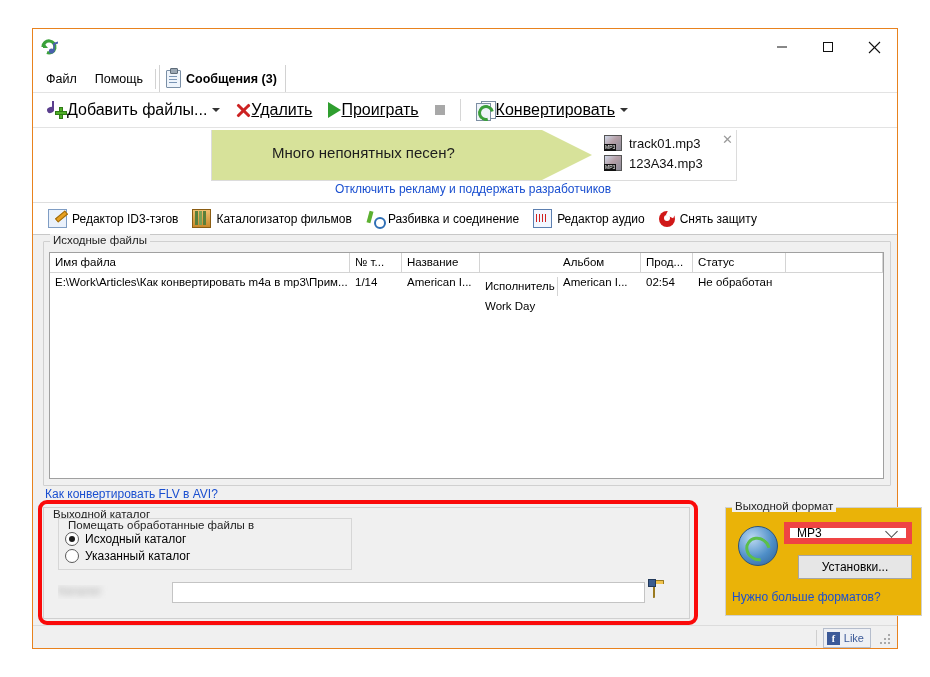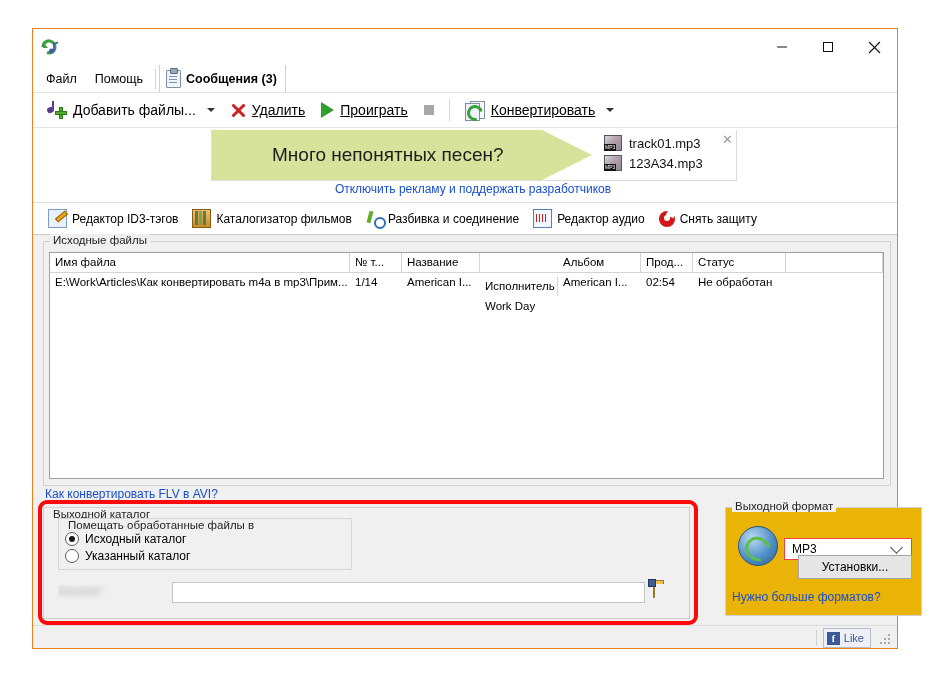--- a/index.html
+++ b/index.html
@@ -44,21 +44,21 @@
   #msg-tab .lbl{font-weight:bold;font-size:12.5px;}
   .clipboard-icon{width:13px;height:16px;background:#eef4fb;border:1px solid #7a8fa6;border-radius:1px;position:relative;}
   .clipboard-icon:before{content:"";position:absolute;left:3px;top:-3px;width:6px;height:4px;background:#9aa7b4;border:1px solid #5d6b78;border-radius:1px;}
   .clipboard-icon:after{content:"";position:absolute;left:2px;top:5px;width:8px;height:1px;background:#7a95b5;
     box-shadow:0 3px 0 #7a95b5, 0 6px 0 #7a95b5;}
   
   #toolbar{
     height:34px;background:#ffffff;display:flex;align-items:center;
     border-top:1px solid #e3e3e3;border-bottom:1px solid #e3e3e3;padding-left:6px;
   }
-  .tbtn{display:flex;align-items:center;gap:6px;padding:4px 8px;font-size:14px;white-space:nowrap;}
+  .tbtn{display:flex;align-items:center;padding:4px 8px;font-size:16px;white-space:nowrap;}
   .tbtn .u{text-decoration:underline;}
   .caret{width:0;height:0;border-left:4px solid transparent;border-right:4px solid transparent;border-top:4px solid #333;margin-left:5px;}
   .tsep{width:1px;height:22px;background:#d6d6d6;margin:0 7px;}
   .stopsq{width:10px;height:10px;background:#a8a8a8;margin:0 8px;}
   
   .ic{position:relative;flex:0 0 auto;}
   .ic-addfiles{width:20px;height:18px;}
   .ic-addfiles .note{position:absolute;left:0;top:0;width:11px;height:12px;}
   .ic-addfiles .note:before{content:"";position:absolute;left:0;top:6px;width:7px;height:6px;background:#5b3f8e;border-radius:50%;transform:rotate(-20deg);}
   .ic-addfiles .note:after{content:"";position:absolute;left:5px;top:0px;width:2px;height:9px;background:#5b3f8e;}
@@ -72,21 +72,21 @@
   .ic-play{width:0;height:0;border-top:8px solid transparent;border-bottom:8px solid transparent;border-left:13px solid #2f9e2f;}
   .ic-convert{width:20px;height:18px;}
   .ic-convert .pg{position:absolute;right:0;top:0;width:13px;height:16px;background:#fdfdfd;border:1px solid #7d8fa3;}
   .ic-convert .pg2{position:absolute;left:0;top:2px;width:13px;height:16px;background:#eef3f9;border:1px solid #7d8fa3;}
   .ic-convert .arr{position:absolute;left:2px;top:4px;width:10px;height:10px;border:3px solid #3b9e3b;border-radius:50%;border-right-color:transparent;transform:rotate(30deg);}
   
   #adwrap{position:relative;height:74px;background:#ffffff;}
   #ad-banner{position:absolute;left:178px;top:2px;width:524px;height:50px;background:#ffffff;border:1px solid #dcdcdc;border-top:none;overflow:hidden;}
   #ad-green{position:absolute;left:0;top:0;width:380px;height:50px;background:#d7e29a;
      clip-path:polygon(0 0, 330px 0, 380px 25px, 330px 50px, 0 50px);}
-  #ad-green span{position:absolute;left:60px;top:14px;font-size:19px;color:#1d1d1d;white-space:nowrap;}
+  #ad-green span{position:absolute;left:60px;top:14px;font-size:15px;color:#1d1d1d;white-space:nowrap;}
   .adfile{position:absolute;display:flex;align-items:center;gap:7px;font-size:13px;color:#111;}
   #adfile1{left:392px;top:5px;}
   #adfile2{left:392px;top:25px;}
   .mp3icon{width:16px;height:14px;background:linear-gradient(135deg,#cfd8e8 0%,#b6a0a8 45%,#8c8c99 100%);border:1px solid #555;position:relative;}
   .mp3icon:after{content:"MP3";position:absolute;left:-1px;bottom:-1px;font-size:5px;line-height:5px;background:#111;color:#fff;padding:1px 1px;font-family:"Liberation Sans",sans-serif;}
   #ad-close{position:absolute;right:3px;top:2px;font-size:13px;color:#9a9a9a;}
   #ad-link{position:absolute;left:178px;top:54px;width:524px;text-align:center;font-size:12px;color:#1a4fd0;}
   
   #tabstrip{height:31px;background:#ffffff;border-top:1px solid #dedede;border-bottom:1px solid #c8c8c8;
     display:flex;align-items:center;padding-left:8px;gap:0px;}
@@ -136,21 +136,21 @@
   .folder:after{content:"";position:absolute;right:-2px;top:-4px;width:6px;height:6px;background:#3b5d8f;border:1px solid #22395a;}
   
   #redbox{position:absolute;left:5px;top:265px;width:660px;height:125px;border:4px solid #fa0a0a;border-radius:9px;box-sizing:border-box;pointer-events:none;}
   
   #outfmt{position:absolute;left:692px;top:272px;width:195px;height:107px;background:#eab308;border:1px solid #d0d0d0;}
   #outfmt .legend{position:absolute;left:6px;top:-8px;background:#f0f0f0;padding:0 3px;font-size:11.5px;color:#222;}
   #globe{position:absolute;left:12px;top:18px;width:38px;height:38px;border-radius:50%;
     background:radial-gradient(circle at 35% 30%, #bcd9f2 0%, #4f8fc8 55%, #2d5f92 100%);
     border:1px solid #2a5480;}
   #globe:after{content:"";position:absolute;left:6px;top:10px;width:20px;height:18px;border:3px solid #5bbf4a;border-radius:50%;border-right-color:transparent;transform:rotate(35deg);}
-  #fmtselect{position:absolute;left:58px;top:30px;width:128px;height:22px;background:#fff;border:1px solid #ef4444;
+  #fmtselect{position:absolute;left:58px;top:14px;width:128px;height:22px;background:#fff;border:6px solid #ef4444;
     display:flex;align-items:center;box-sizing:border-box;}
   #fmtselect .val{padding-left:7px;font-size:12px;flex:1;}
   #fmtselect .chev{width:8px;height:8px;border-right:1.6px solid #444;border-bottom:1.6px solid #444;transform:rotate(45deg);margin-right:10px;margin-bottom:3px;}
   #setbtn{position:absolute;left:72px;top:47px;width:114px;height:24px;background:#e6e6e6;border:1px solid #a6a6a6;
     display:flex;align-items:center;justify-content:center;font-size:12px;box-sizing:border-box;}
   #fmtlink{position:absolute;left:6px;top:82px;font-size:12px;color:#1a4fd0;}
   
   #statusbar{position:absolute;left:0;bottom:0;width:100%;height:22px;background:#f0f0f0;border-top:1px solid #dcdcdc;}
   #fbwrap{position:absolute;right:26px;top:2px;display:flex;align-items:center;}
   #fbsep{width:1px;height:16px;background:#cfcfcf;margin-right:6px;}

